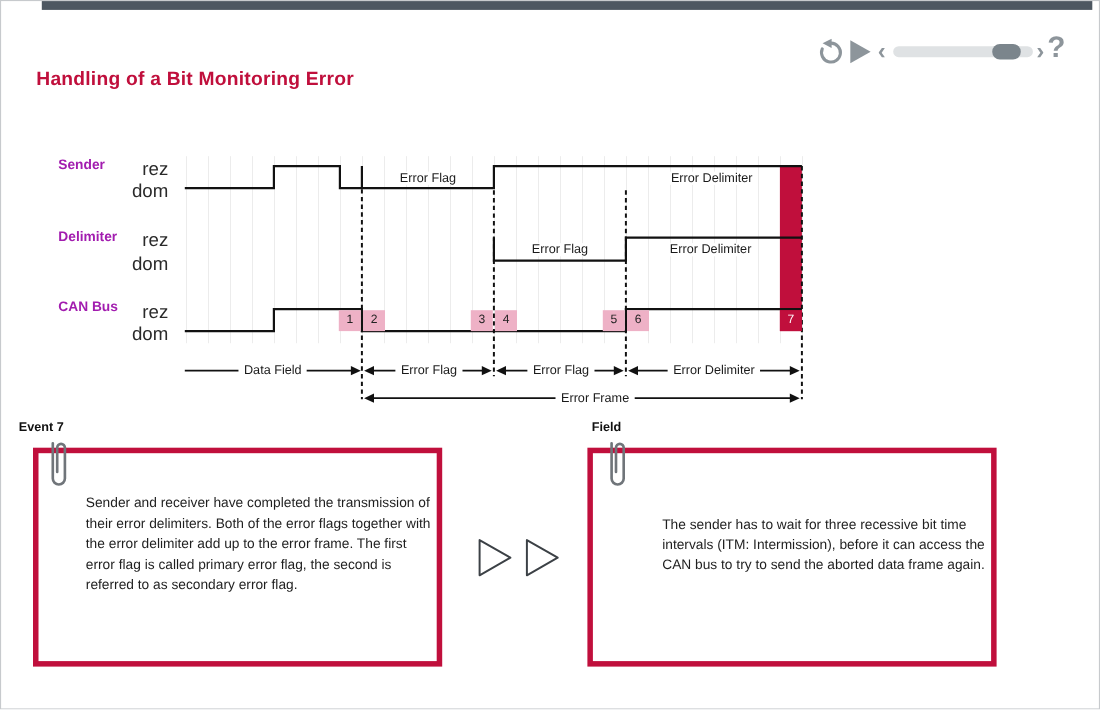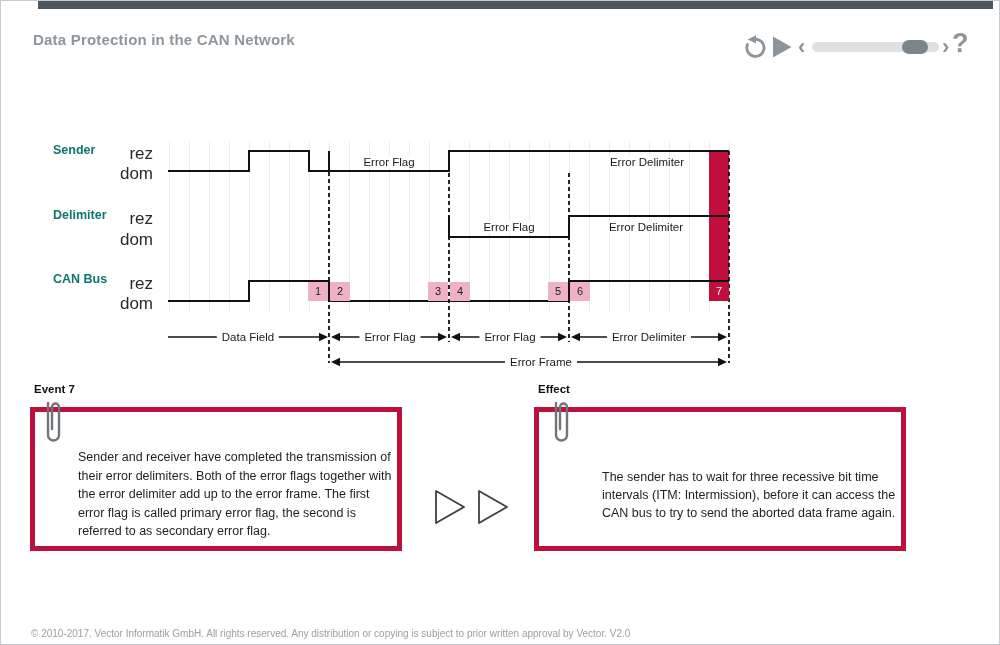--- a/index.html
+++ b/index.html
@@ -16,43 +16,43 @@
   .glyph { position:absolute; color:#8d959b; font-weight:bold; cursor:pointer; }
   .chev { font-size:22px; top:33px; }
   .help { font-size:27px; top:27px; left:951px; }
   .track { position:absolute; left:811px; top:41px; width:127px; height:10px; border-radius:5px; background:#dfe2e4; cursor:pointer; }
   .thumb { position:absolute; left:90px; top:-2px; width:26px; height:14px; border-radius:7px; background:#7b858c; cursor:pointer; }
 
   
   .gridlines { position:absolute; left:168px; top:141px; width:561px; height:170px;
     background:repeating-linear-gradient(to right,#ececec 0 1px,transparent 1px 20px); }
   .wave-svg { position:absolute; left:0; top:0; pointer-events:none; }
-  .rowlabel { position:absolute; left:52px; font-size:12.5px; font-weight:bold; color:#0f766e; }
+  .rowlabel { position:absolute; left:52px; font-size:12.5px; font-weight:bold; color:#a21caf; }
   .lvl { position:absolute; left:100px; width:52px; text-align:right; font-size:17px; color:#2a2a2a; }
   .chip { position:absolute; transform:translate(-50%,-50%); background:#fff; padding:0 5px; font-size:11.5px; color:#1a1a1a; white-space:nowrap; }
   .marker { position:absolute; top:281px; width:20px; height:19px; line-height:19px; text-align:center;
     font-size:11px; font-weight:500; color:#222; background:#eeb1c6; }
   .marker--red { background:#c00f3c; color:#fff; }
 
   
   .boxlabel { position:absolute; top:382px; font-size:11.5px; font-weight:bold; color:#111; }
-  .note-box { position:absolute; top:406px; width:372px; height:144px; border:5px solid #c00f3c; background:#fff; }
+  .note-box { position:absolute; top:406px; width:372px; height:199px; border:5px solid #c00f3c; background:#fff; }
   .box-text { position:absolute; font-size:12.5px; line-height:18.5px; color:#1f1f1f; white-space:pre-line; }
   .clip-svg { position:absolute; top:398px; }
 
   .footer { position:absolute; left:30px; top:627px; font-size:10px; color:#9aa0a5; }
 </style>
 </head>
 <body>
 
 <div class="page">
 
   <div class="top-strip"></div>
 
-  <div class="course-title">Data Protection in the CAN Network</div>
+  <div class="slide-title">Handling of a Bit Monitoring Error</div>
 
   <svg class="ctl-svg" style="left:742px; top:34px;" width="25" height="25" viewBox="0 0 25 25">
     <path d="M 4.5,9.5 A 8.6,8.6 0 1 0 12.5,4.2" fill="none" stroke="#8d959b" stroke-width="2.8" stroke-linecap="round"></path>
     <polygon points="13,0.2 13,8.6 4.8,4.4" fill="#8d959b"></polygon>
   </svg>
   <svg class="ctl-svg" style="left:771px; top:35px;" width="21" height="22" viewBox="0 0 21 22">
     <polygon points="1,0.5 1,21.5 19.5,11" fill="#8d959b"></polygon>
   </svg>
   <span class="glyph chev" style="left:797px;">‹</span>
   <div class="track">
@@ -120,42 +120,41 @@
   <span class="marker" style="left:547px;">5</span>
   <span class="marker" style="left:569px;">6</span>
   <span class="marker marker--red" style="left:708px;">7</span>
 
   <div class="chip" style="left:247px; top:336px;">Data Field</div>
   <div class="chip" style="left:389px; top:336px;">Error Flag</div>
   <div class="chip" style="left:509px; top:336px;">Error Flag</div>
   <div class="chip" style="left:648px; top:336px;">Error Delimiter</div>
   <div class="chip" style="left:540px; top:361px;">Error Frame</div>
 
-  <div class="boxlabel" style="left:33px;">Event 7</div>
+  <div class="boxlabel" style="left:16px;">Event 7</div>
   <div class="note-box" style="left:29px;">
     <div class="box-text" style="left:43px; top:36px; width:315px;">Sender and receiver have completed the transmission of
 their error delimiters. Both of the error flags together with
 the error delimiter add up to the error frame. The first
 error flag is called primary error flag, the second is
 referred to as secondary error flag.</div>
   </div>
   <svg class="clip-svg" style="left:40px;" width="22" height="48" viewBox="0 0 22 48">
     <path d="M7,4 V36 a5.5,5.5 0 0 0 11,0 V8 a3.5,3.5 0 0 0 -7,0 V30" fill="none" stroke="#70757a" stroke-width="2.4" stroke-linecap="round"></path>
   </svg>
 
   <svg class="ctl-svg" style="left:433px; top:489px;" width="76" height="35" viewBox="0 0 76 35">
     <polygon points="2,1 2,33 30,17" fill="#fff" stroke="#3c4146" stroke-width="1.8" stroke-linejoin="round"></polygon>
     <polygon points="45,1 45,33 73,17" fill="#fff" stroke="#3c4146" stroke-width="1.8" stroke-linejoin="round"></polygon>
   </svg>
 
-  <div class="boxlabel" style="left:537px;">Effect</div>
+  <div class="boxlabel" style="left:537px;">Field</div>
   <div class="note-box" style="left:533px;">
     <div class="box-text" style="left:44px; top:56px; width:300px; line-height:18px;margin-left:19px;">The sender has to wait for three recessive bit time
 intervals (ITM: Intermission), before it can access the
 CAN bus to try to send the aborted data frame again.</div>
   </div>
   <svg class="clip-svg" style="left:548px;" width="22" height="48" viewBox="0 0 22 48">
     <path d="M7,4 V36 a5.5,5.5 0 0 0 11,0 V8 a3.5,3.5 0 0 0 -7,0 V30" fill="none" stroke="#70757a" stroke-width="2.4" stroke-linecap="round"></path>
   </svg>
 
-  <div class="footer">© 2010-2017. Vector Informatik GmbH. All rights reserved. Any distribution or copying is subject to prior written approval by Vector. V2.0</div>
 
 </div>
 
 </body></html>

